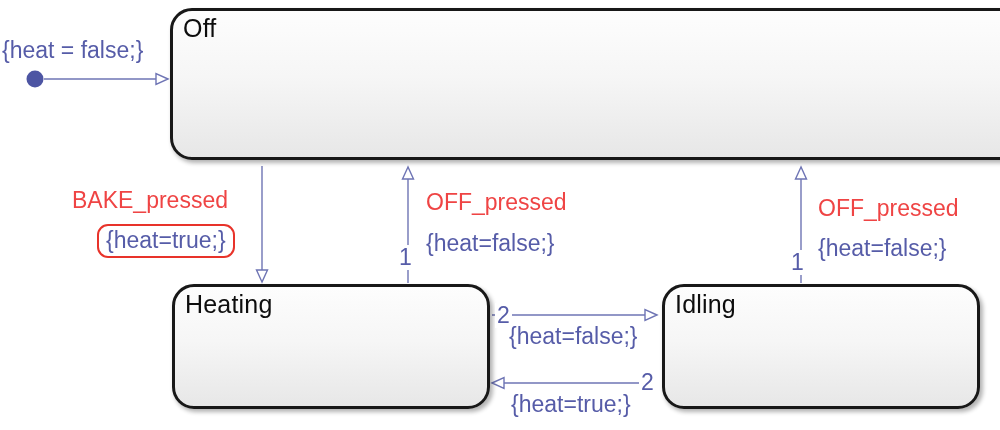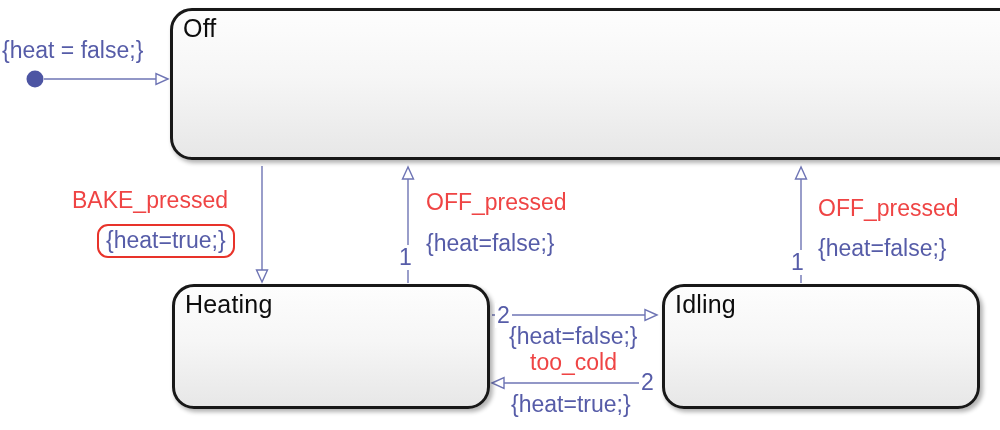--- a/index.html
+++ b/index.html
@@ -94,17 +94,16 @@
   <div class="lbl event" style="left:426px;top:190px;">OFF_pressed</div>
   <div class="lbl action" style="left:426px;top:231px;">{heat=false;}</div>
 
   <div class="lbl order" style="left:789px;top:250px;">1</div>
   <div class="lbl event" style="left:818px;top:196px;">OFF_pressed</div>
   <div class="lbl action" style="left:818px;top:236px;">{heat=false;}</div>
 
   <div class="lbl order" style="left:495px;top:303px;">2</div>
   <div class="lbl action" style="left:509px;top:324px;">{heat=false;}</div>
 
-  <div class="lbl event" style="left:530px;top:350px;">too_cold</div>
   <div class="lbl order" style="left:639px;top:370px;">2</div>
   <div class="lbl action" style="left:511px;top:392px;">{heat=true;}</div>
 
 </div>
 
 </body></html>

